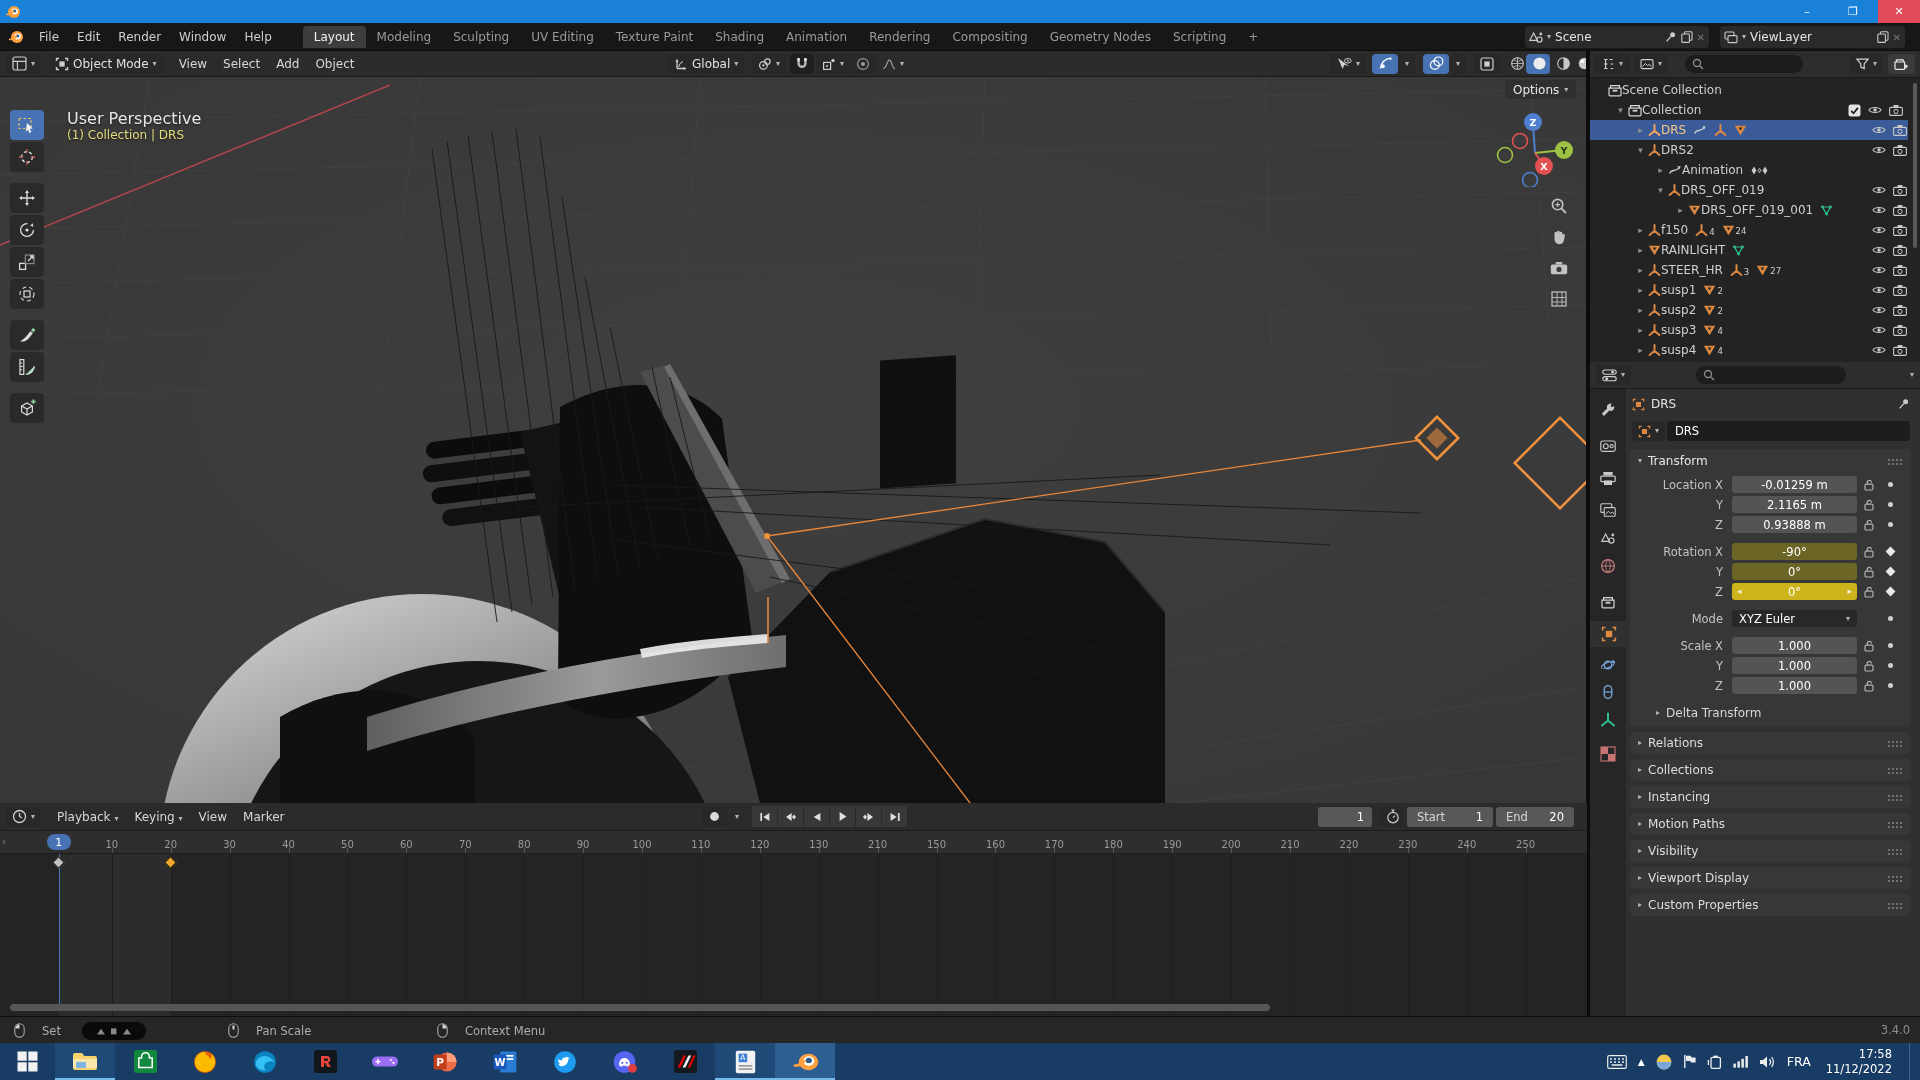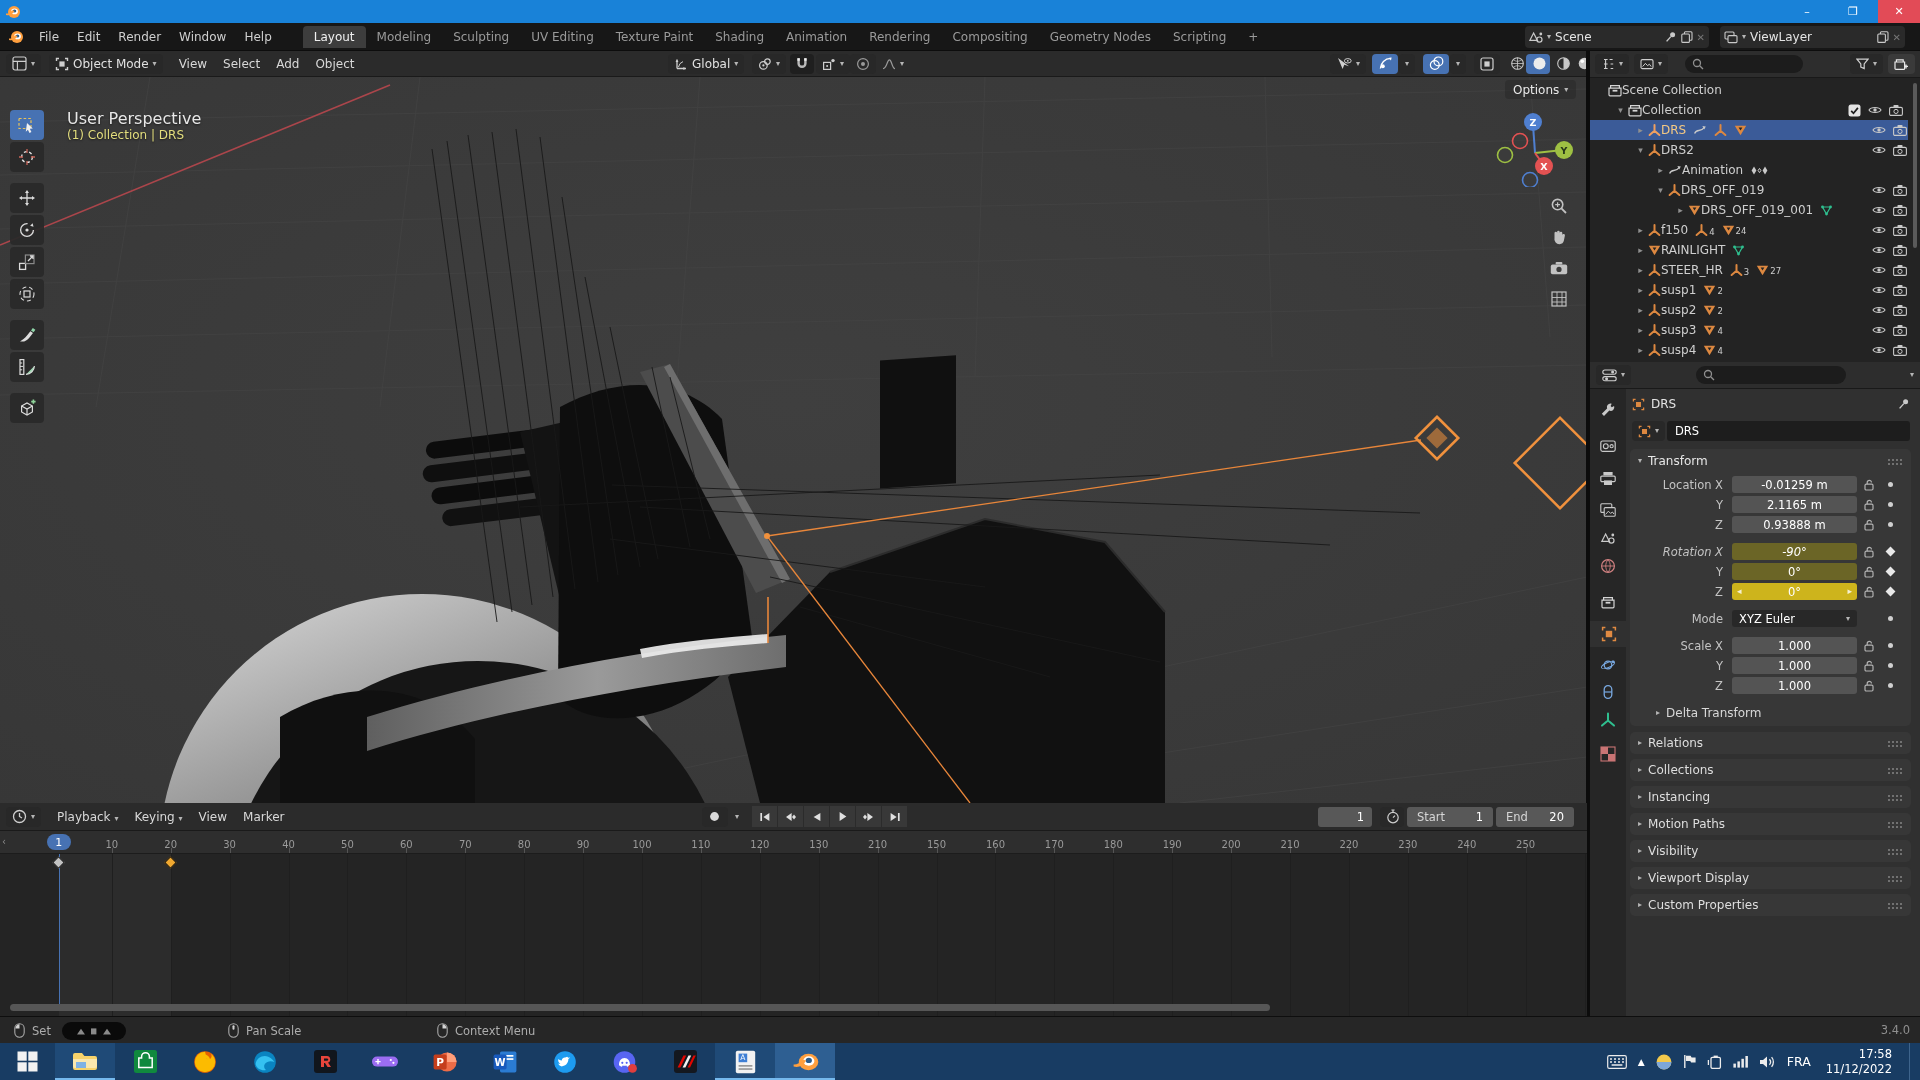--- a/index.html
+++ b/index.html
@@ -72,21 +72,21 @@
   
   #timeline{position:absolute;left:0;top:803px;width:1587px;height:213px;background:#242424}
   .tlheader{position:absolute;left:0;top:0;width:1587px;height:28px;background:#2b2b2b;border-bottom:1px solid #1a1a1a;display:flex;align-items:center}
   .tlruler{position:absolute;left:0;top:28px;width:1587px;height:23px;background:#2e2e2e;border-bottom:1px solid #1c1c1c}
   .ticklbl{position:absolute;top:8px;transform:translateX(-50%);color:#9a9a9a;font-size:10px}
   .pbgroup{display:flex;gap:1px;background:transparent}
   .pbtn{width:25px;height:21px;background:#383838;display:flex;align-items:center;justify-content:center}
   .tfield{height:20px;background:#585858;border-radius:3px;color:#fff;display:flex;align-items:center;font-size:11.5px}
   
   .statusbar{position:absolute;left:0;top:1016px;width:1920px;height:27px;background:#262626;border-top:1px solid #0e0e0e;color:#adadad;font-size:11.5px}
-  .hint{position:absolute;top:0;height:27px;display:flex;align-items:center;gap:7px}
+  .hint{position:absolute;top:0;height:27px;display:flex;align-items:center;gap:17px}
   
   .taskbar{position:absolute;left:0;top:1043px;width:1920px;height:37px;background:#183c63;display:flex;align-items:stretch}
   .tbapp{width:60px;display:flex;align-items:center;justify-content:center}
   .tbapp.open{box-shadow:inset 0 -2px 0 #76b9ed;background:#1f4a77}
   .tbapp.active{background:#2e5f92}
   .tray{position:absolute;right:0;top:0;height:37px;display:flex;align-items:center;gap:11px;padding-right:6px;color:#fff}
   .clockblk{text-align:right;font-size:11.5px;line-height:1.3;color:#fff;margin-left:4px}
   .sliver{width:5px;height:37px;border-left:1px solid #3e648c;margin-left:6px}
   svg{display:block}
 </style>
@@ -1235,21 +1235,21 @@
               <span class="plock">
                 <svg width="10" height="12" viewBox="0 0 10 12">
                   <rect x="1" y="5.2" width="8" height="5.8" rx="1.2" fill="none" stroke="#b2b2b2" stroke-width="1.2"></rect>
                   <path d="M3.2 5.2V3.4a2.1 2.1 0 014.2 0" fill="none" stroke="#b2b2b2" stroke-width="1.2"></path>
                 </svg>
               </span>
               <span class="pdeco">
                 <span class="dot"></span>
               </span>
             </div>
-            <div class="prow" style="margin-top: 8px; font-style: italic;">
+            <div class="prow" style="margin-top: 8px;">
               <span class="plabel">Rotation X</span>
               <span class="pfield key">-90°</span>
               <span class="plock">
                 <svg width="10" height="12" viewBox="0 0 10 12">
                   <rect x="1" y="5.2" width="8" height="5.8" rx="1.2" fill="none" stroke="#b2b2b2" stroke-width="1.2"></rect>
                   <path d="M3.2 5.2V3.4a2.1 2.1 0 014.2 0" fill="none" stroke="#b2b2b2" stroke-width="1.2"></path>
                 </svg>
               </span>
               <span class="pdeco">
                 <span class="dia"></span>

